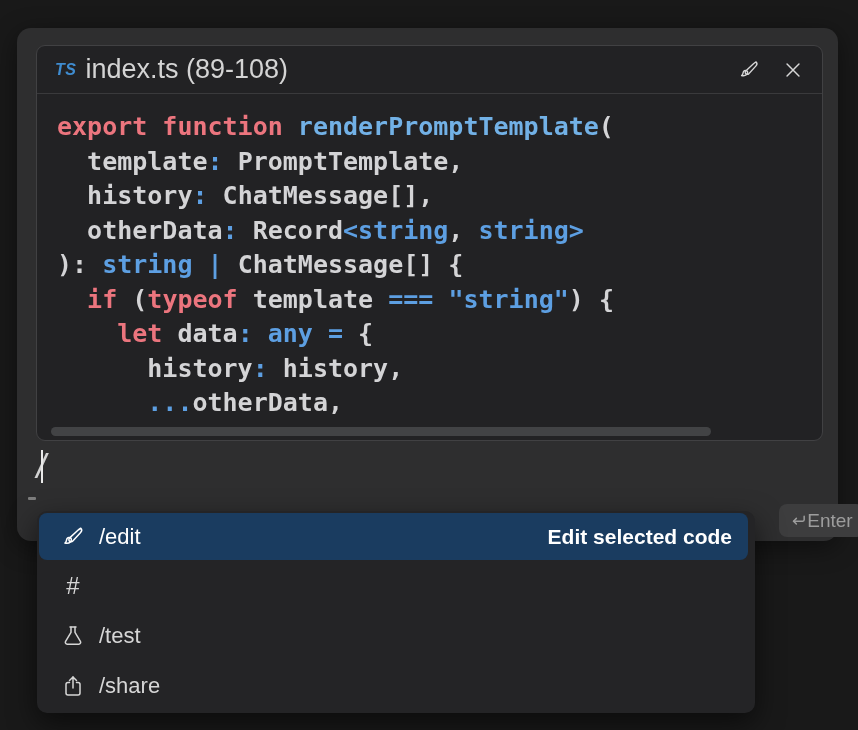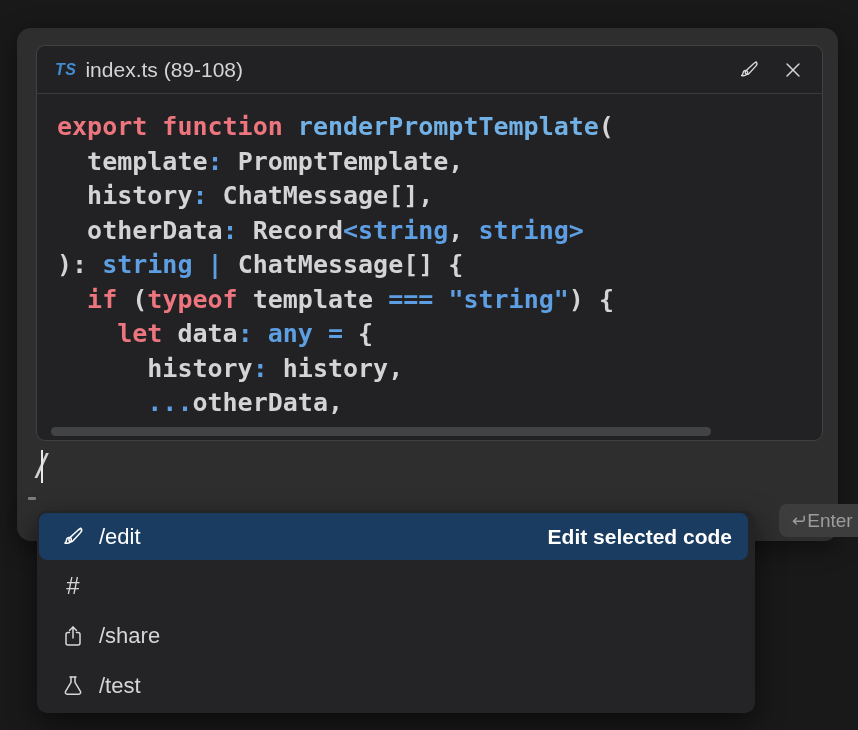--- a/index.html
+++ b/index.html
@@ -9,21 +9,21 @@
   
   .widget{position:absolute;left:17px;top:28px;width:821px;height:513px;
     background:#2e2e2f;border-radius:14px;box-shadow:0 6px 26px rgba(0,0,0,.45);}
 
   
   .code-panel{position:absolute;left:19px;top:17px;width:787px;height:396px;
     background:#222224;border:1px solid #414143;border-radius:9px;box-sizing:border-box;overflow:hidden;}
   .code-header{display:flex;align-items:center;height:47px;padding:0 18px;
     border-bottom:1px solid #3a3a3c;}
   .ts-badge{color:#3f8cd0;font-weight:bold;font-size:16px;letter-spacing:.5px;margin-right:9px;font-style:italic;}
-  .code-title{color:#d4d4d4;font-size:21px;}
+  .code-title{color:#d4d4d4;font-size:27px;}
   .header-actions{margin-left:auto;display:flex;align-items:center;gap:22px;}
   .hicon{width:22px;height:22px;color:#d6d6d6;cursor:pointer;display:block;}
 
   .code-body{padding:16px 0 0 20px;font-family:"DejaVu Sans Mono","Liberation Mono",monospace;
     font-size:25px;line-height:34.5px;white-space:pre;}
   .code-line{height:34.5px;font-weight:bold;}
 
   .hscrollbar{position:absolute;left:14px;top:381px;width:660px;height:9px;
     background:#424345;border-radius:5px;}
 
@@ -110,31 +110,31 @@
         <span class="mi-detail">Edit selected code</span>
       </div>
       <div class="menu-item">
         <span class="mi-icon">
           <span class="hash-glyph">#</span>
         </span>
       </div>
       <div class="menu-item">
         <span class="mi-icon">
           <svg viewBox="0 0 24 24" fill="none" stroke="currentColor" stroke-width="1.5" stroke-linecap="round" stroke-linejoin="round">
+            <path d="M9 3h6"></path>
+            <path d="M10 3.2v5.1l-5.4 9a1.9 1.9 0 0 0 1.6 2.9h11.6a1.9 1.9 0 0 0 1.6-2.9l-5.4-9V3.2"></path>
+          </svg>
+        </span>
+        <span class="mi-label">/test</span>
+      </div>
+      <div class="menu-item">
+        <span class="mi-icon">
+          <svg viewBox="0 0 24 24" fill="none" stroke="currentColor" stroke-width="1.5" stroke-linecap="round" stroke-linejoin="round">
             <path d="M8.5 8.5H7a2 2 0 0 0-2 2V19a2 2 0 0 0 2 2h10a2 2 0 0 0 2-2v-8.5a2 2 0 0 0-2-2h-1.5"></path>
             <path d="M12 14V3"></path>
             <path d="M8.5 6.5L12 3l3.5 3.5"></path>
           </svg>
         </span>
         <span class="mi-label">/share</span>
       </div>
-      <div class="menu-item">
-        <span class="mi-icon">
-          <svg viewBox="0 0 24 24" fill="none" stroke="currentColor" stroke-width="1.5" stroke-linecap="round" stroke-linejoin="round">
-            <path d="M9 3h6"></path>
-            <path d="M10 3.2v5.1l-5.4 9a1.9 1.9 0 0 0 1.6 2.9h11.6a1.9 1.9 0 0 0 1.6-2.9l-5.4-9V3.2"></path>
-          </svg>
-        </span>
-        <span class="mi-label">/test</span>
-      </div>
     </div>
 
 </div>
 
 </body></html>

